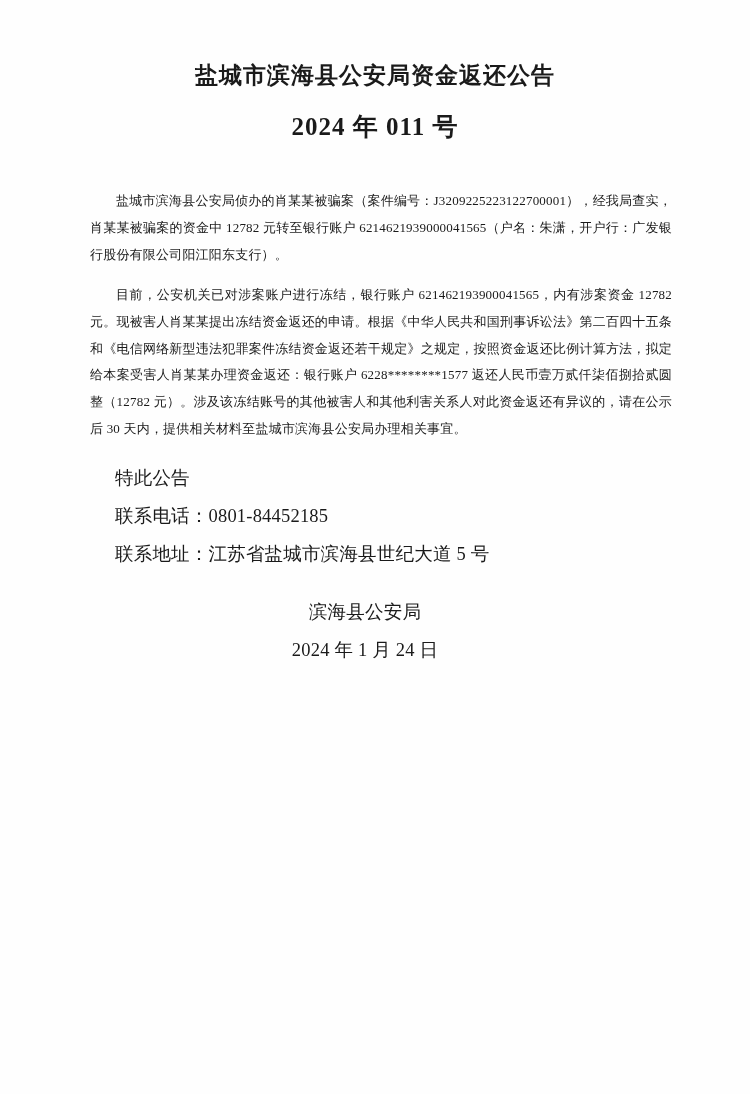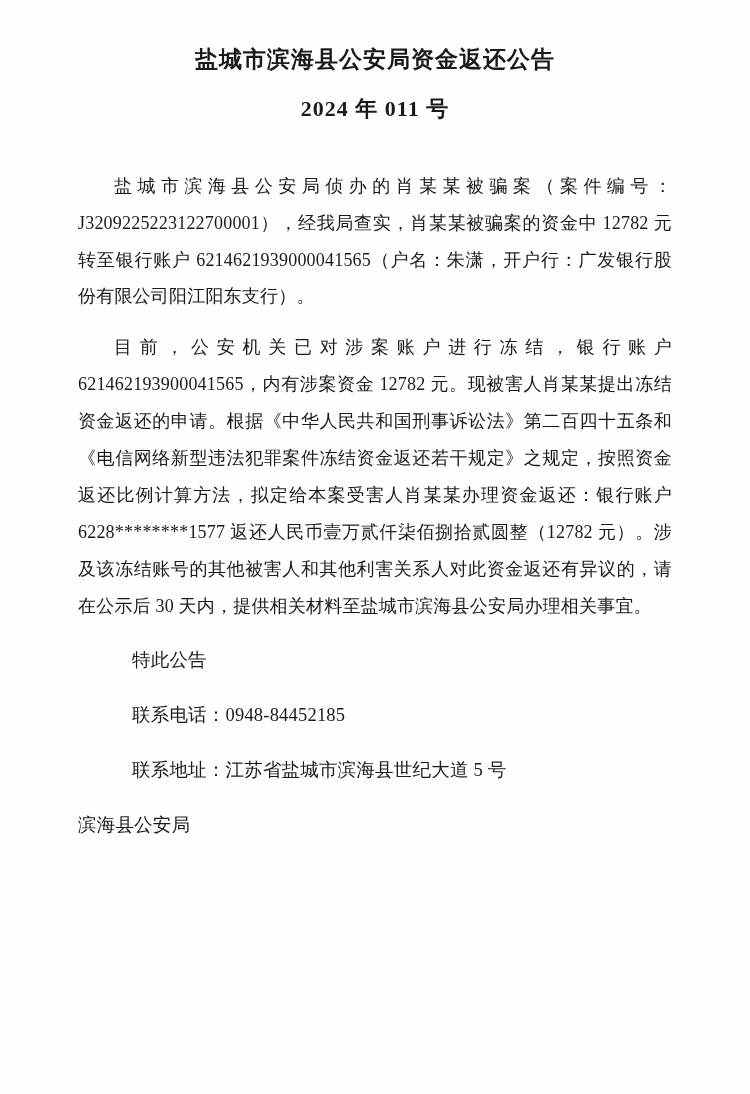--- a/index.html
+++ b/index.html
@@ -11,64 +11,65 @@
     width: 750px;
     height: 1094px;
     font-family: "Liberation Serif", "DejaVu Serif", serif;
     color: #1a1a1a;
     overflow: hidden;
   }
   .page {
     width: 750px;
     height: 1094px;
     box-sizing: border-box;
-    padding: 30px 78px 30px 78px;
+    padding: 46px 78px 30px 78px;
     position: relative;
     background: #fefefe;
   }
   .doc-title {
     text-align: center;
     font-size: 23px;
     font-weight: bold;
     letter-spacing: 1px;
     line-height: 1.55;
     margin: 12px 0 0 0;
   }
   .doc-subtitle {
     text-align: center;
-    font-size: 22px;
+    font-size: 25px;
     font-weight: bold;
     letter-spacing: 1px;
     line-height: 1.55;
     margin: 14px 0 0 0;
   }
   .body-block {
     margin-top: 42px;
   }
   p.para {
-    font-size: 18px;
+    font-size: 13px;
     line-height: 2.05;
     text-align: justify;
     text-justify: inter-ideograph;
-    margin: 0 0 14px 0;
+    margin: 0 0 14px 12px;
     text-indent: 2em;
     letter-spacing: 0.2px;
   }
   .closing {
     margin-top: 18px;
   }
   p.closing-line {
     font-size: 18.5px;
     line-height: 2.05;
-    margin: 17px;
+    margin: 0;
     text-indent: 2em;
     letter-spacing: 0.2px;
   }
   .signature {
-    text-align: left;
+    margin-top: 20px;
+    text-align: center;
     padding-right: 20px;
   }
   .signature div {
     font-size: 18.5px;
     line-height: 2.05;
     letter-spacing: 0.2px;
   }
 </style>
 </head>
 <body>
@@ -78,21 +79,22 @@
   <h1 class="doc-title">盐城市滨海县公安局资金返还公告</h1>
   <h2 class="doc-subtitle">2024 年 011 号</h2>
 
   <div class="body-block">
     <p class="para">盐城市滨海县公安局侦办的肖某某被骗案（案件编号：J3209225223122700001），经我局查实，肖某某被骗案的资金中 12782 元转至银行账户 6214621939000041565（户名：朱潇，开户行：广发银行股份有限公司阳江阳东支行）。</p>
     <p class="para">目前，公安机关已对涉案账户进行冻结，银行账户 621462193900041565，内有涉案资金 12782 元。现被害人肖某某提出冻结资金返还的申请。根据《中华人民共和国刑事诉讼法》第二百四十五条和《电信网络新型违法犯罪案件冻结资金返还若干规定》之规定，按照资金返还比例计算方法，拟定给本案受害人肖某某办理资金返还：银行账户 6228********1577 返还人民币壹万贰仟柒佰捌拾贰圆整（12782 元）。涉及该冻结账号的其他被害人和其他利害关系人对此资金返还有异议的，请在公示后 30 天内，提供相关材料至盐城市滨海县公安局办理相关事宜。</p>
   </div>
 
   <div class="closing">
     <p class="closing-line">特此公告</p>
-    <p class="closing-line">联系电话：0948-84452185</p>
+    <p class="closing-line">联系电话：0801-84452185</p>
     <p class="closing-line">联系地址：江苏省盐城市滨海县世纪大道 5 号</p>
   </div>
 
   <div class="signature">
     <div>滨海县公安局</div>
+    <div>2024 年 1 月 24 日</div>
   </div>
 
 </div>
 
 </body></html>

